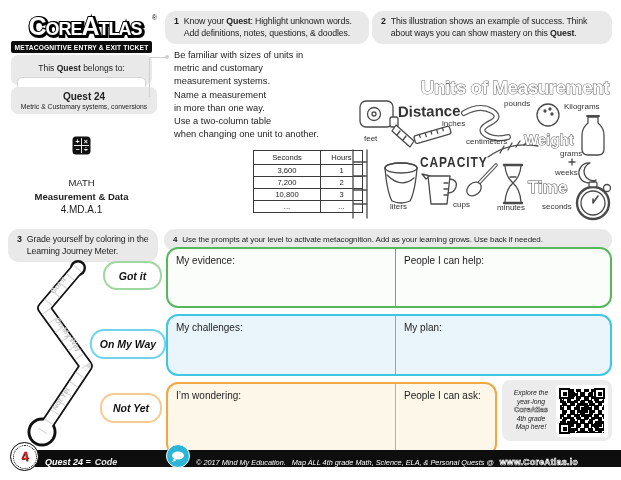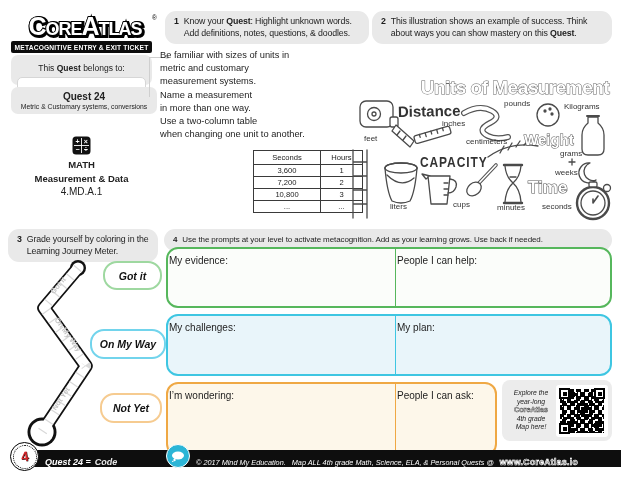--- a/index.html
+++ b/index.html
@@ -5,21 +5,21 @@
   html,body{margin:0;padding:0}
   body{width:621px;height:480px;position:relative;background:#fff;
        font-family:"Liberation Sans",sans-serif;color:#222;overflow:hidden}
   .abs{position:absolute}
   .pill{position:absolute;background:#e9e9e9;border-radius:11px;padding:5px 9px;
         font-size:8.8px;line-height:11.5px;letter-spacing:-0.15px;display:flex;gap:5px;color:#1d1d1d}
   .pill .num{font-weight:bold}
   .graybox{position:absolute;background:#e9e9e9;border-radius:7px;text-align:center}
   .belongs-input{background:#fff;border:1px solid #d6d6d6;border-radius:5px;height:17px;margin:4px 6px 0 6px}
   .prompt-box{position:absolute;border-radius:12px;display:flex;background:#fff;box-sizing:border-box}
-  .pcell{font-size:10px;padding:6px 0 0 1px;box-sizing:border-box;color:#1d1d1d}
+  .pcell{font-size:10px;padding:6px 0 0 8px;box-sizing:border-box;color:#1d1d1d}
   .level-pill{position:absolute;background:#fff;border-radius:14px;display:flex;align-items:center;
               justify-content:center;font-weight:bold;font-size:10.5px;font-style:italic;color:#111}
   .ctab{border-collapse:collapse;font-size:7.6px;text-align:center;width:110px}
   .ctab th,.ctab td{border:1px solid #3a3a3a;height:11px;padding:0 2px;font-weight:normal}
   .footer-bar{position:absolute;background:#0e0e0e;border-radius:9px;color:#fff;display:flex;
               align-items:flex-end;font-style:italic}
   .bubble-site{font-style:normal;font-weight:bold;font-size:8.5px;color:#000;
                -webkit-text-stroke:0.7px #fff;letter-spacing:0.4px}
   .qr{width:48px;height:48px;background:#fff;border-radius:3px;position:relative;padding:2px}
   .qr-fill{width:44px;height:44px;margin:2px;
@@ -58,35 +58,35 @@
 <div class="subj" style="left:11px;top:136px;width:141px">
   <svg width="19" height="19">
     <rect x="0.5" y="0.5" width="18" height="18" rx="3.5" fill="#111"></rect>
     <line x1="9.5" y1="2" x2="9.5" y2="17" stroke="#fff" stroke-width="0.9"></line>
     <line x1="2" y1="9.5" x2="17" y2="9.5" stroke="#fff" stroke-width="0.9"></line>
     <text x="5.5" y="8" font-size="7" font-weight="bold" fill="#fff" text-anchor="middle">+</text>
     <text x="13.8" y="8" font-size="7" font-weight="bold" fill="#fff" text-anchor="middle">×</text>
     <text x="5.5" y="16.2" font-size="7" font-weight="bold" fill="#fff" text-anchor="middle">−</text>
     <text x="13.8" y="16.2" font-size="7" font-weight="bold" fill="#fff" text-anchor="middle">÷</text>
   </svg>
-  <div style="font-size:9.5px;font-weight:bold;margin-top:0">MATH</div>
+  <div style="font-size:9.5px;font-weight:normal;margin-top:18px">MATH</div>
   <div style="font-size:9.5px;font-weight:bold;margin-top:3px">Measurement &amp; Data</div>
   <div style="font-size:10px;margin-top:2px">4.MD.A.1</div>
 </div>
 
 <div class="abs" style="left:149px;top:57px;width:17px;height:1.4px;background:#cfcfcf"></div>
 <div class="abs" style="left:149px;top:57px;width:1.4px;height:40px;background:#cfcfcf"></div>
 
 <div class="pill" style="left:165px;top:11px;width:186px">
   <span class="num">1</span>
   <span><span>Know your </span><b>Quest</b><span>: Highlight unknown words. Add definitions, notes, questions, &amp; doodles.</span></span>
 </div>
 
 <div class="abs" style="left:165px;top:55px;width:4px;height:4px;border-radius:2px;background:#cfcfcf"></div>
-<div class="bullet-text" style="left:160px;top:49px;width:192px">Be familiar with sizes of units in
+<div class="bullet-text" style="left:174px;top:49px;width:192px">Be familiar with sizes of units in
 metric and customary
 measurement systems.
 Name a measurement
 in more than one way.
 Use a two-column table
 when changing one unit to another.</div>
 
 <table class="ctab abs" style="left:253px;top:150px">
   <tbody>
       <tr>

